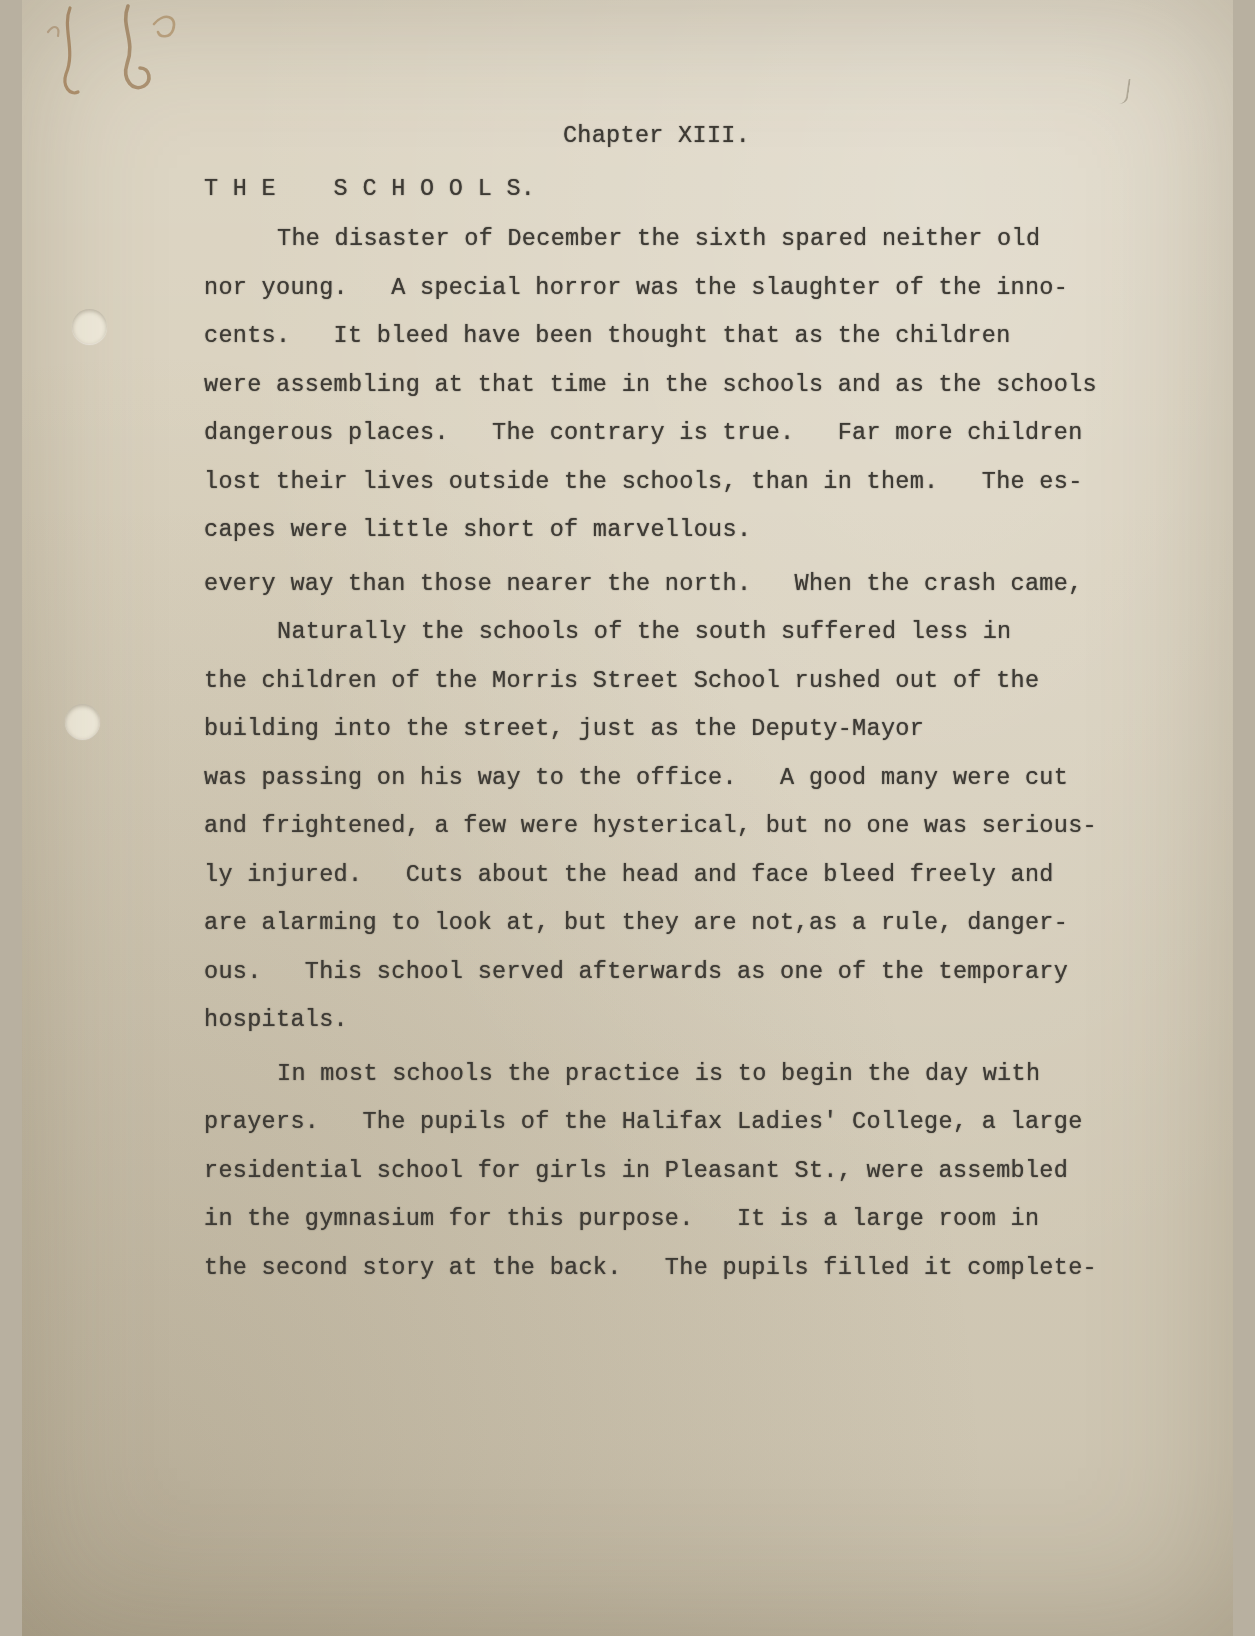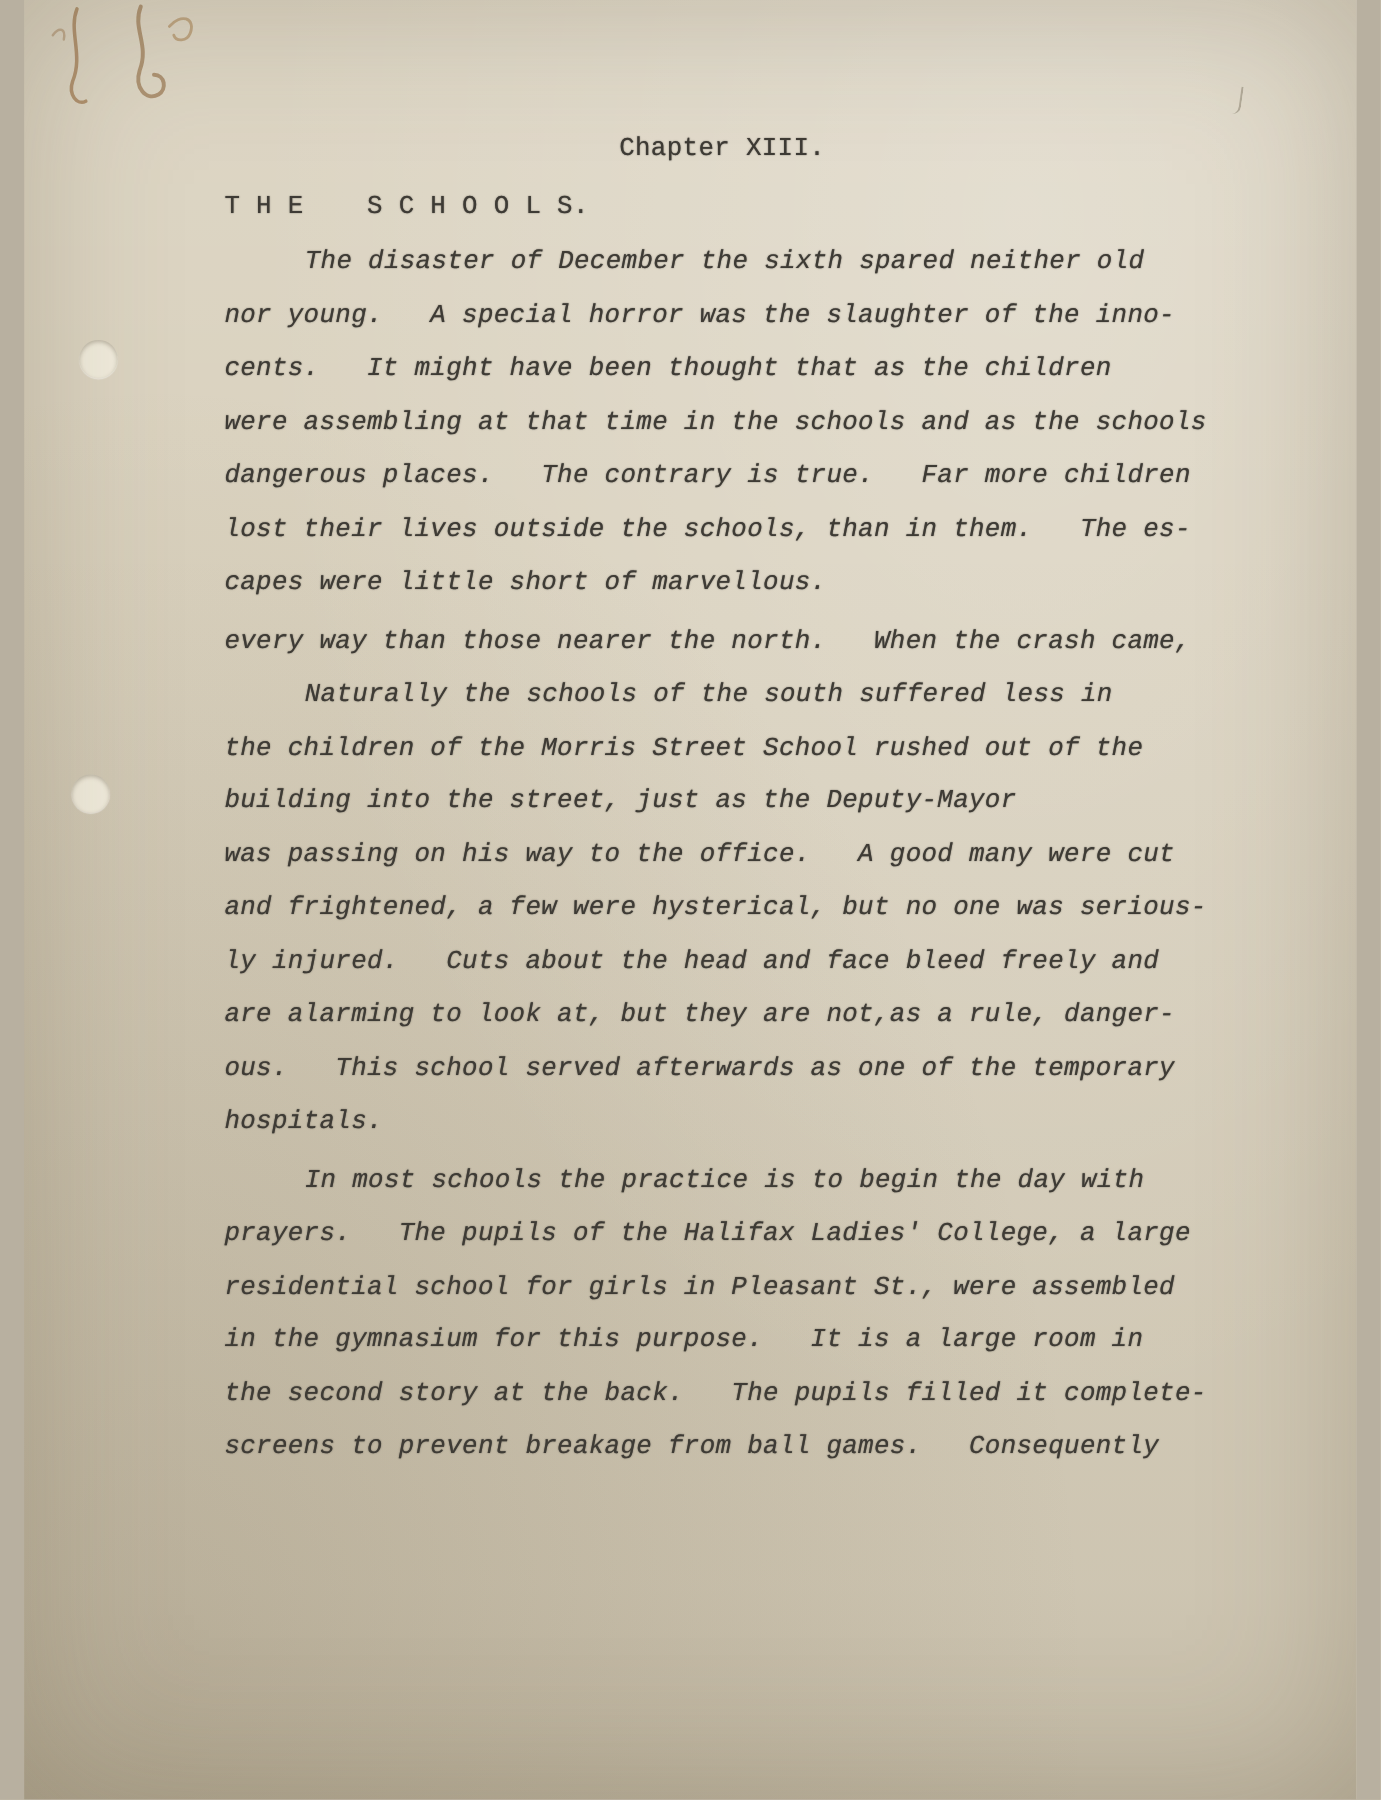--- a/index.html
+++ b/index.html
@@ -43,21 +43,21 @@
     margin-bottom: 4px;
     white-space: pre;
   }
   .subheading {
     text-align: left;
     margin-bottom: 2px;
     white-space: pre;
   }
   .para { margin: 0; }
   .para + .para { margin-top: 5px; }
-  .line { white-space: pre; font-style: italic; }
+  .line { white-space: pre; }
   .line.indent { padding-left: 73px; }
   .hole {
     position: absolute;
     width: 35px;
     height: 35px;
     border-radius: 50%;
     background: #f1ecdd;
     box-shadow: inset 0 2px 4px rgba(90,78,56,0.35), 0 1px 1px rgba(255,255,255,0.5);
   }
   .hole-1 { left: 50px; top: 309px; }
@@ -98,21 +98,21 @@
   <div class="hole hole-2"></div>
 
   <div class="content">
 
     <div class="heading">Chapter XIII.</div>
     <div class="subheading">T H E    S C H O O L S.</div>
 
     <div class="para">
       <div class="line indent">The disaster of December the sixth spared neither old</div>
       <div class="line">nor young.   A special horror was the slaughter of the inno-</div>
-      <div class="line">cents.   It might have been thought that as the children</div>
+      <div class="line">cents.   It bleed have been thought that as the children</div>
       <div class="line">were assembling at that time in the schools and as the schools</div>
       <div class="line">dangerous places.   The contrary is true.   Far more children</div>
       <div class="line">lost their lives outside the schools, than in them.   The es-</div>
       <div class="line">capes were little short of marvellous.</div>
     </div>
 
     <div class="para">
       <div class="line">every way than those nearer the north.   When the crash came,</div>
       <div class="line indent">Naturally the schools of the south suffered less in</div>
       <div class="line">the children of the Morris Street School rushed out of the</div>
@@ -124,17 +124,16 @@
       <div class="line">ous.   This school served afterwards as one of the temporary</div>
       <div class="line">hospitals.</div>
     </div>
 
     <div class="para">
       <div class="line indent">In most schools the practice is to begin the day with</div>
       <div class="line">prayers.   The pupils of the Halifax Ladies' College, a large</div>
       <div class="line">residential school for girls in Pleasant St., were assembled</div>
       <div class="line">in the gymnasium for this purpose.   It is a large room in</div>
       <div class="line">the second story at the back.   The pupils filled it complete-</div>
-      <div class="line">screens to prevent breakage from ball games.   Consequently</div>
     </div>
 
   </div>
 </div>
 
 </body></html>

